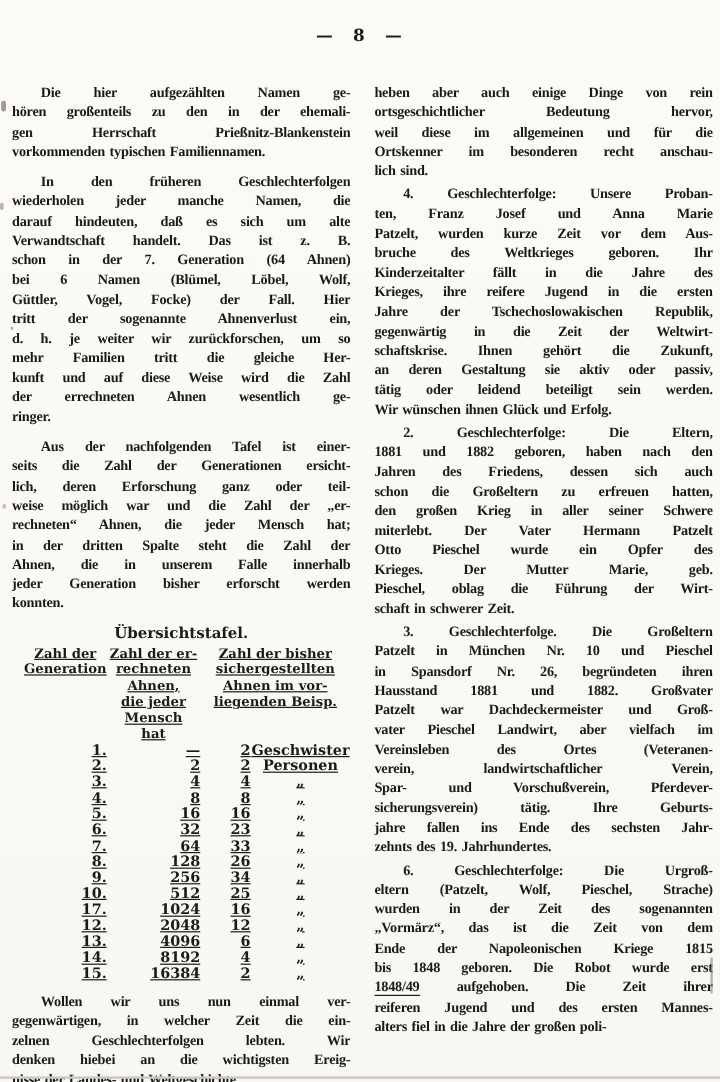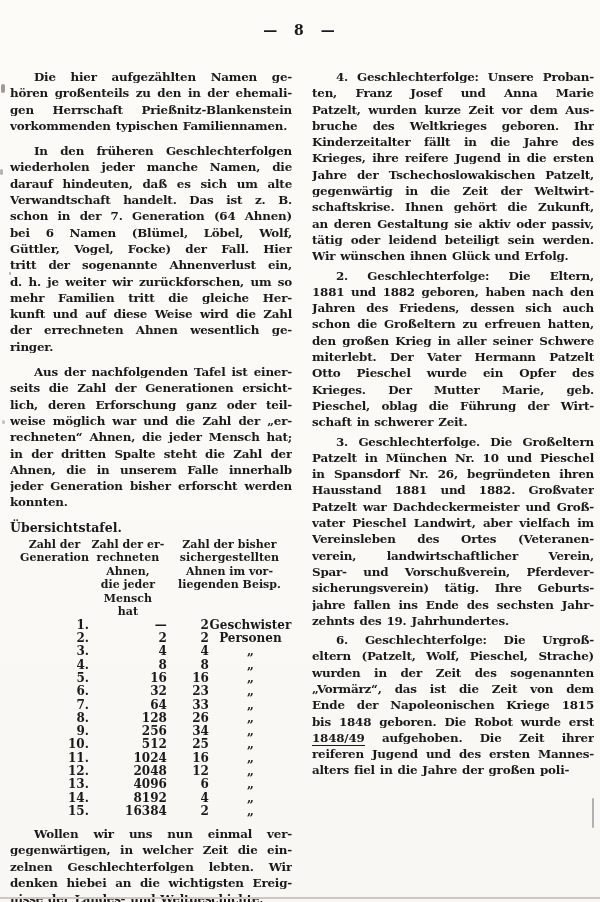--- a/index.html
+++ b/index.html
@@ -21,43 +21,45 @@
     letter-spacing:2px;
     word-spacing:8px;
   }
   .cols{
     display:flex;
     gap:20px;
     padding:0 6px 0 10px;
     margin-top:31px;
   }
   .col{width:282px;}
-  .para{margin:0 0 9px 0;}
+  .para{margin:0 0 9px 0;font-family:Liberation Serif, serif;}
   .col-right .para{margin:0 0 3px 0;}
   .line{
     height:16.3px;
     font-size:11.9px;
     line-height:16.3px;
     letter-spacing:-0.2px;
     word-spacing:1px;
     text-align:justify;
     text-align-last:justify;
     overflow:hidden;
   }
   .line.last{text-align-last:left;}
   .line.indent{text-indent:24px;}
   .u{border-bottom:1.5px solid #1b1a18;}
   .table-title{
+    text-align:center;
     font-size:12.5px;
     margin:5px 0 3px 0;
   }
   table.overview{
     border-collapse:collapse;
     margin-left:10px;
     table-layout:fixed;
+    text-decoration:underline;
   }
   table.overview th{
     font-size:11px;
     line-height:13.5px;
     font-weight:700;
     text-align:center;
     vertical-align:top;
     white-space:pre-line;
     padding:0;
   }
@@ -204,21 +206,21 @@
               <td class="sich">34</td>
               <td class="note">„</td>
             </tr>
             <tr>
               <td class="gen">10.</td>
               <td class="err">512</td>
               <td class="sich">25</td>
               <td class="note">„</td>
             </tr>
             <tr>
-              <td class="gen">11.</td>
+              <td class="gen">17.</td>
               <td class="err">1024</td>
               <td class="sich">16</td>
               <td class="note">„</td>
             </tr>
             <tr>
               <td class="gen">12.</td>
               <td class="err">2048</td>
               <td class="sich">12</td>
               <td class="note">„</td>
             </tr>
@@ -249,28 +251,35 @@
             <div class="line">gegenwärtigen, in welcher Zeit die ein-</div>
             <div class="line">zelnen Geschlechterfolgen lebten. Wir</div>
             <div class="line">denken hiebei an die wichtigsten Ereig-</div>
             <div class="line last">nisse der Landes- und Weltgeschichte,</div>
           </div>
         </div>
     </div>
 
     <div class="col col-right">
       <div>
+          <div class="para">
+            <div class="line">heben aber auch einige Dinge von rein</div>
+            <div class="line">ortsgeschichtlicher Bedeutung hervor,</div>
+            <div class="line">weil diese im allgemeinen und für die</div>
+            <div class="line">Ortskenner im besonderen recht anschau-</div>
+            <div class="line last">lich sind.</div>
+          </div>
           <div class="para">
             <div class="line indent">4. Geschlechterfolge: Unsere Proban-</div>
             <div class="line">ten, Franz Josef und Anna Marie</div>
             <div class="line">Patzelt, wurden kurze Zeit vor dem Aus-</div>
             <div class="line">bruche des Weltkrieges geboren. Ihr</div>
             <div class="line">Kinderzeitalter fällt in die Jahre des</div>
             <div class="line">Krieges, ihre reifere Jugend in die ersten</div>
-            <div class="line">Jahre der Tschechoslowakischen Patzelt,</div>
+            <div class="line">Jahre der Tschechoslowakischen Republik,</div>
             <div class="line">gegenwärtig in die Zeit der Weltwirt-</div>
             <div class="line">schaftskrise. Ihnen gehört die Zukunft,</div>
             <div class="line">an deren Gestaltung sie aktiv oder passiv,</div>
             <div class="line">tätig oder leidend beteiligt sein werden.</div>
             <div class="line last">Wir wünschen ihnen Glück und Erfolg.</div>
           </div>
           <div class="para">
             <div class="line indent">2. Geschlechterfolge: Die Eltern,</div>
             <div class="line">1881 und 1882 geboren, haben nach den</div>
             <div class="line">Jahren des Friedens, dessen sich auch</div>

